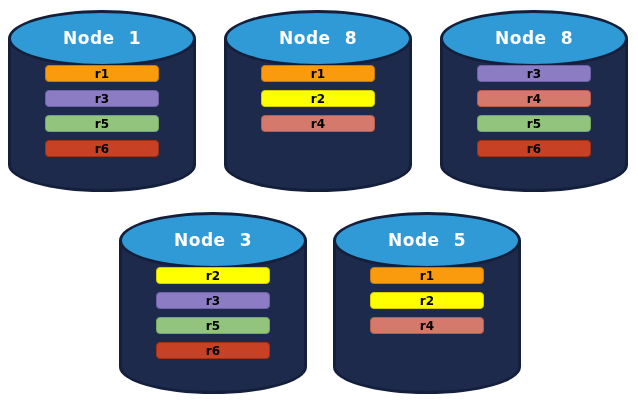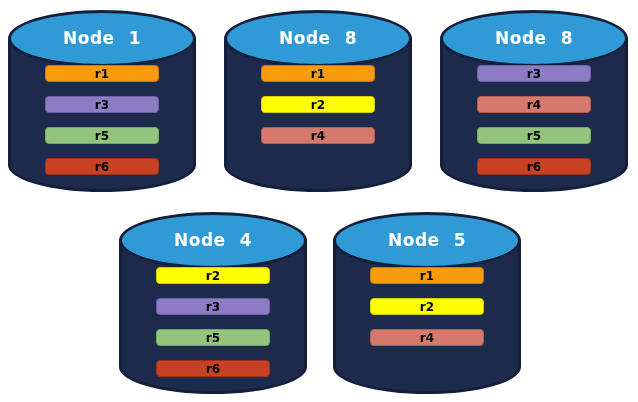--- a/index.html
+++ b/index.html
@@ -53,21 +53,21 @@
     word-spacing:0.45em;
     padding-bottom:2px;
   }
   .bars {
     position:absolute;
     left:0; top:55px;
     width:188px;
     display:flex;
     flex-direction:column;
     align-items:center;
-    gap:14px;
+    gap:8px;
     z-index:3;
   }
   .bar {
     width:114px; height:17px;
     box-sizing:border-box;
     border:1px solid rgba(0,0,0,0.25);
     border-radius:4px;
     display:flex; align-items:center; justify-content:center;
     color:#000000;
     font-size:12px;
@@ -114,21 +114,21 @@
       <div class="bar" style="background: rgb(139, 124, 196); border-color: rgb(111, 97, 168); color: rgb(0, 0, 0);">r3</div>
       <div class="bar" style="background: rgb(212, 121, 107); border-color: rgb(179, 94, 81); color: rgb(0, 0, 0);">r4</div>
       <div class="bar" style="background: rgb(146, 196, 126); border-color: rgb(114, 168, 95); color: rgb(0, 0, 0);">r5</div>
       <div class="bar" style="background: rgb(199, 65, 36); border-color: rgb(158, 49, 25); color: rgb(0, 0, 0);">r6</div>
     </div>
   </div>
 
   <div class="node n4">
     <div class="cyl-body"></div>
     <div class="cyl-top">
-      <span class="node-title">Node 4</span>
+      <span class="node-title">Node 3</span>
     </div>
     <div class="bars">
       <div class="bar" style="background: rgb(255, 255, 0); border-color: rgb(214, 203, 0); color: rgb(0, 0, 0);">r2</div>
       <div class="bar" style="background: rgb(139, 124, 196); border-color: rgb(111, 97, 168); color: rgb(0, 0, 0);">r3</div>
       <div class="bar" style="background: rgb(146, 196, 126); border-color: rgb(114, 168, 95); color: rgb(0, 0, 0);">r5</div>
       <div class="bar" style="background: rgb(199, 65, 36); border-color: rgb(158, 49, 25); color: rgb(0, 0, 0);">r6</div>
     </div>
   </div>
 
   <div class="node n5">

